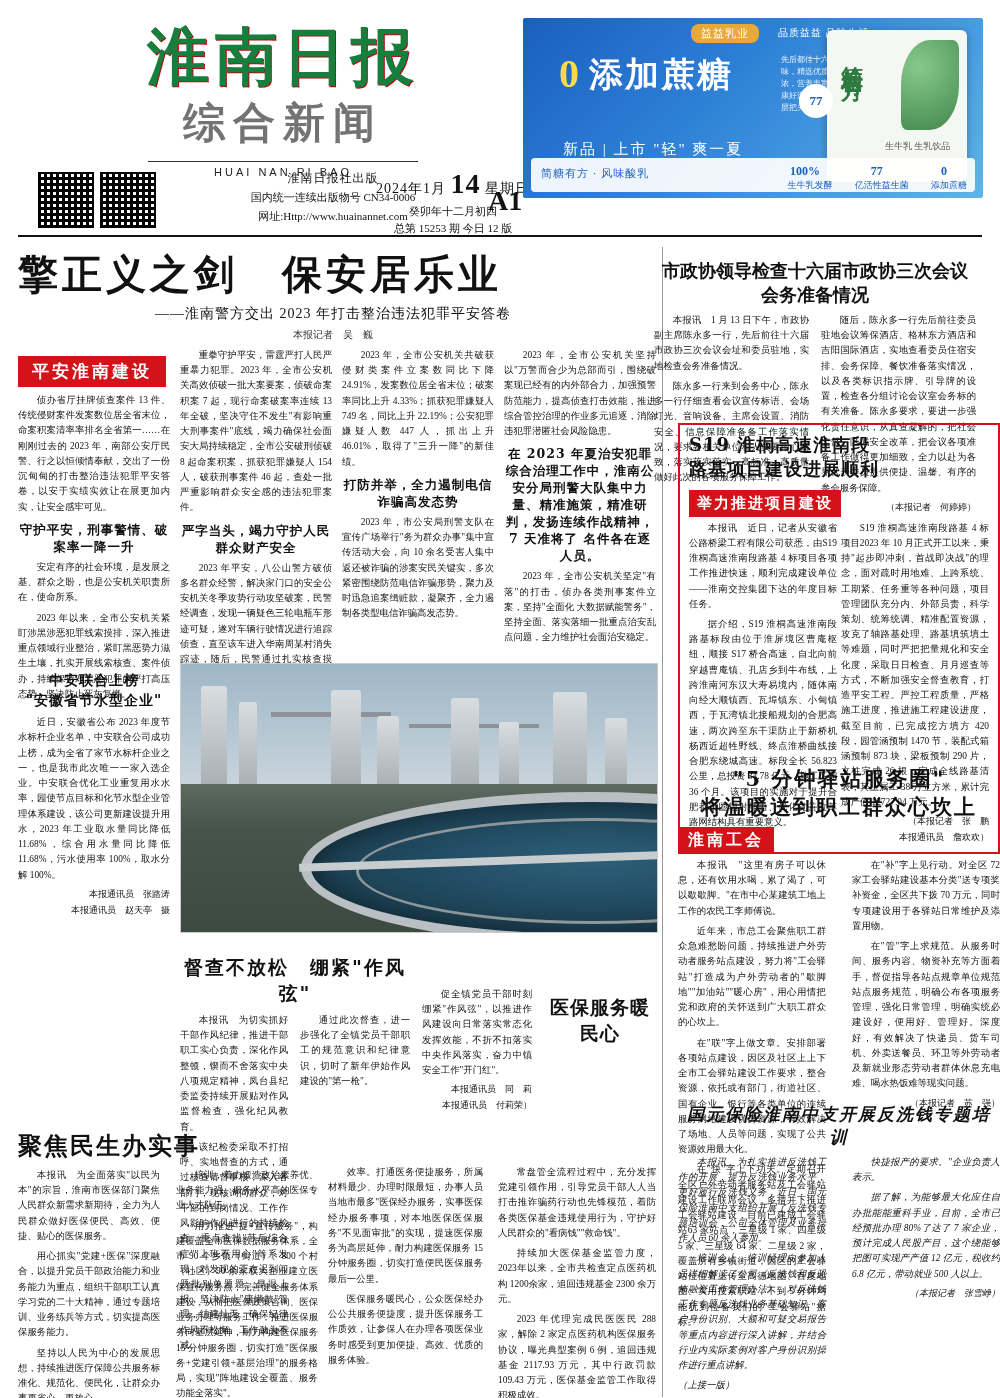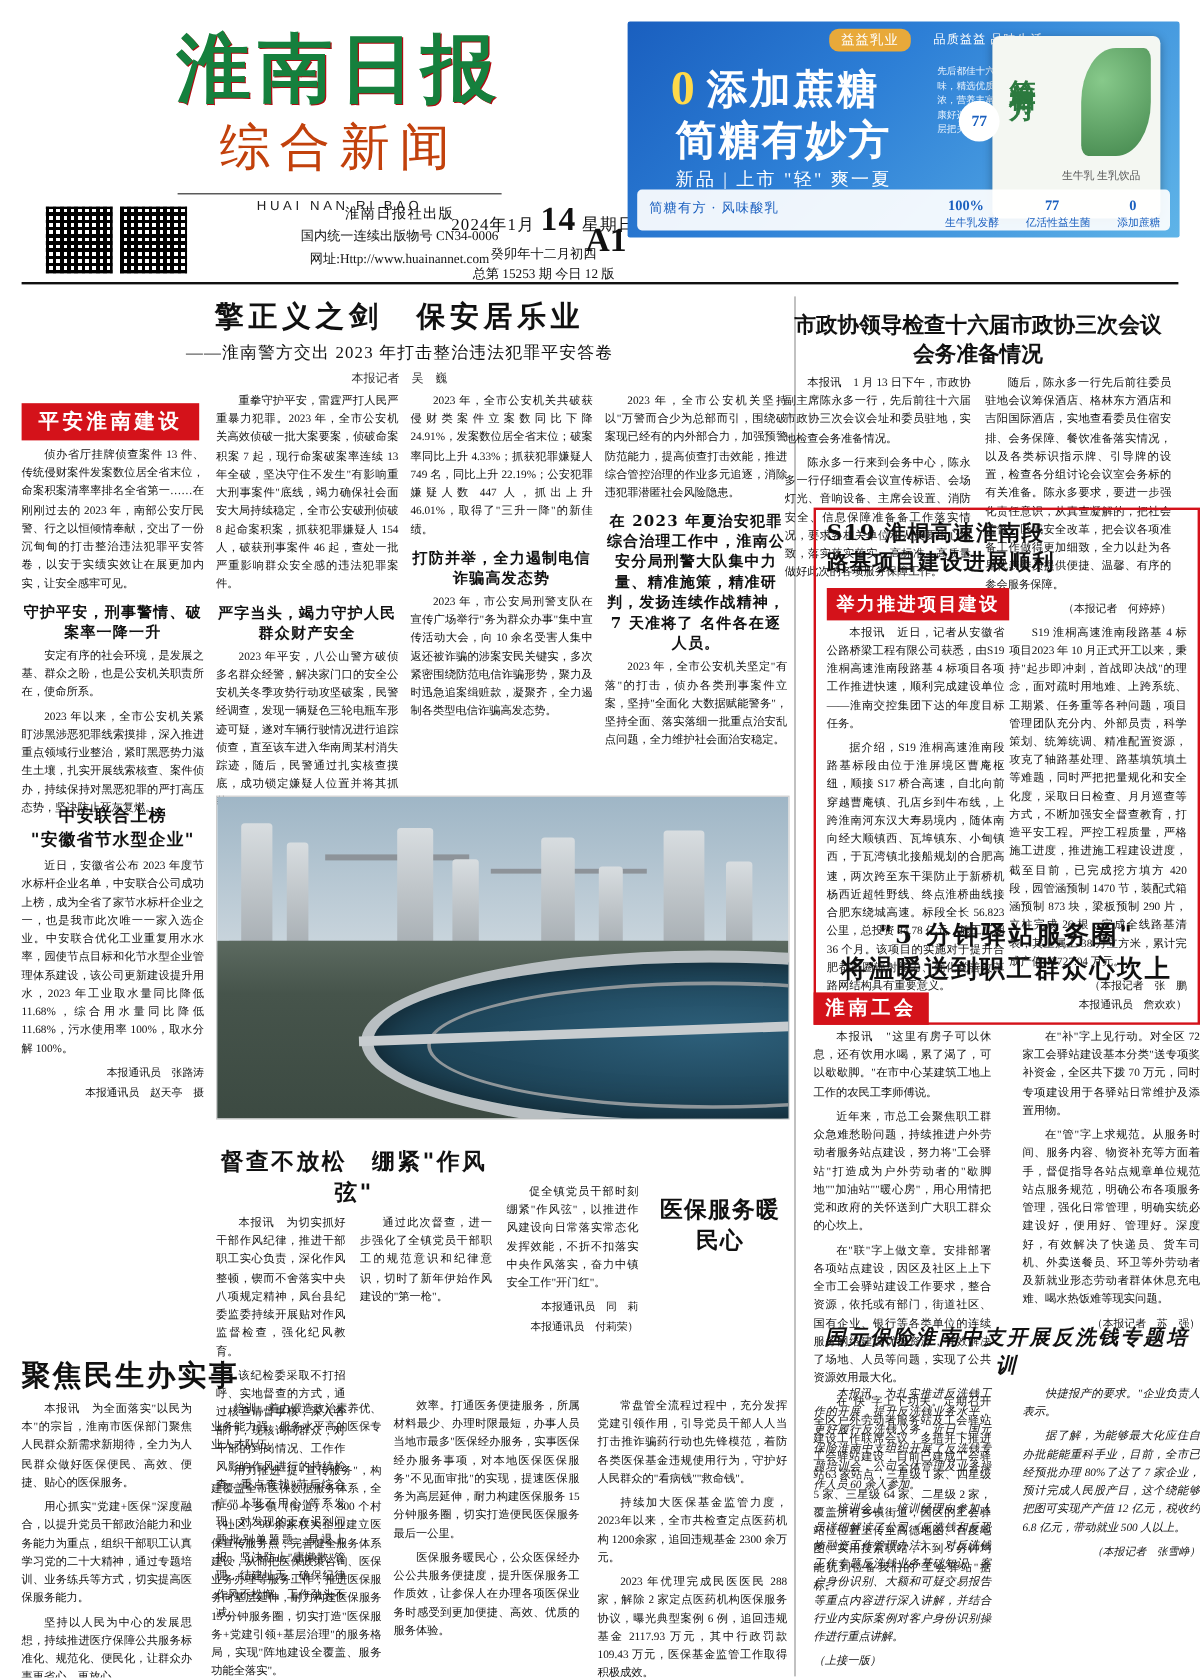--- a/index.html
+++ b/index.html
@@ -17,21 +17,21 @@
   .masthead{position:relative;height:235px;border-bottom:2px solid #111;margin:0 18px;}
   .logo-block{position:absolute;left:100px;top:24px;width:330px;text-align:center;}
   .logo-main{
     font-family:"DejaVu Serif", serif;
     font-size:62px;font-weight:bold;color:#15803d;
     letter-spacing:6px;line-height:1.05;
     text-shadow:1px 1px 0 #b00c12;
   }
   .logo-sub{
     font-family:"DejaVu Serif", serif;
-    font-size:42px;font-weight:normal;color:#c2410c;
+    font-size:42px;font-weight:bold;color:#737373;
     letter-spacing:8px;margin-top:6px;
   }
   .logo-rule{border-top:1px solid #333;margin:10px 30px 4px 30px;}
   .logo-pinyin{font-family:"Liberation Sans",sans-serif;font-size:11px;letter-spacing:3px;color:#222;}
 
   .qr{position:absolute;left:18px;top:170px;width:56px;height:56px;}
   .qr2{position:absolute;left:80px;top:170px;width:56px;height:56px;}
   .qrbox{width:100%;height:100%;background:
     repeating-linear-gradient(0deg,#000 0 3px,#fff 3px 6px),
     repeating-linear-gradient(90deg,#000 0 3px,transparent 3px 6px);
@@ -69,21 +69,21 @@
   .ad .fs-txt{position:absolute;left:10px;top:8px;font-size:11px;color:#1a5fbf;letter-spacing:1px;}
   .ad .fs-items{position:absolute;right:8px;top:6px;font-size:9px;color:#1a5fbf;}
   .ad .fs-items span{display:inline-block;margin-left:10px;text-align:center;}
   .ad .fs-items b{display:block;font-size:12px;}
 
   
   .content{position:relative;margin:8px 18px 0 18px;}
   .vrule{position:absolute;top:0;bottom:0;width:0;border-left:1px solid #999;}
 
   .col{position:absolute;}
-  .hl-main{font-family:"DejaVu Serif",serif;font-size:24px;font-weight:bold;letter-spacing:4px;text-align:center;line-height:1.25;}
+  .hl-main{font-family:"DejaVu Serif",serif;font-size:40px;font-weight:bold;letter-spacing:4px;line-height:1.25;}
   .hl-sub{font-size:14px;text-align:center;margin-top:6px;letter-spacing:1px;}
   .byline{font-size:10px;text-align:center;margin-top:5px;color:#333;}
 
   .redbar{display:inline-block;background:#d4121a;color:#fff;font-weight:bold;
           font-size:17px;letter-spacing:3px;padding:4px 14px;margin:8px 0 6px 0;
           font-family:"DejaVu Serif",serif;}
   .sec-h2{font-family:"DejaVu Serif",serif;font-size:21px;font-weight:bold;letter-spacing:2px;margin:10px 0 6px;}
   .sec-h3{font-family:"DejaVu Serif",serif;font-size:17px;font-weight:bold;letter-spacing:1px;text-align:center;margin:8px 0 5px;}
 
   p.bt{font-size:9.4px;line-height:1.62;text-align:justify;margin:0 0 5px 0;text-indent:2em;}
@@ -153,21 +153,20 @@
       <div class="issue">总第 15253 期  今日 12 版</div>
     </div>
 
     <div class="pagebadge">A1</div>
 
     <div class="ad">
       <div class="brand">益益乳业</div>
       <div class="brand2">品质益益 品味生活</div>
       <div class="zero">0</div>
       <div class="hl1" style="left:66px">添加蔗糖</div>
-      <div class="hl2">简糖有妙方</div>
       <div class="body" style="left:258px;top:36px;width:120px">先后都佳十六坊好多蛋白 质的风味，精选优质奶源，口感醇厚香浓，营养丰富，给家人每一天的健康好选择。严选牧场生态奶源，层层把关用心守护。</div>
       <div class="tag">新品 | 上市  "轻" 爽一夏</div>
       <div class="pack">
         <div class="leaf"></div>
         <div class="pk1">简糖有方</div>
         <div class="pk2">生牛乳 生乳饮品</div>
       </div>
       <div class="badge77">77</div>
       <div class="footstrip">
         <div class="fs-txt">简糖有方 · 风味酸乳</div>

